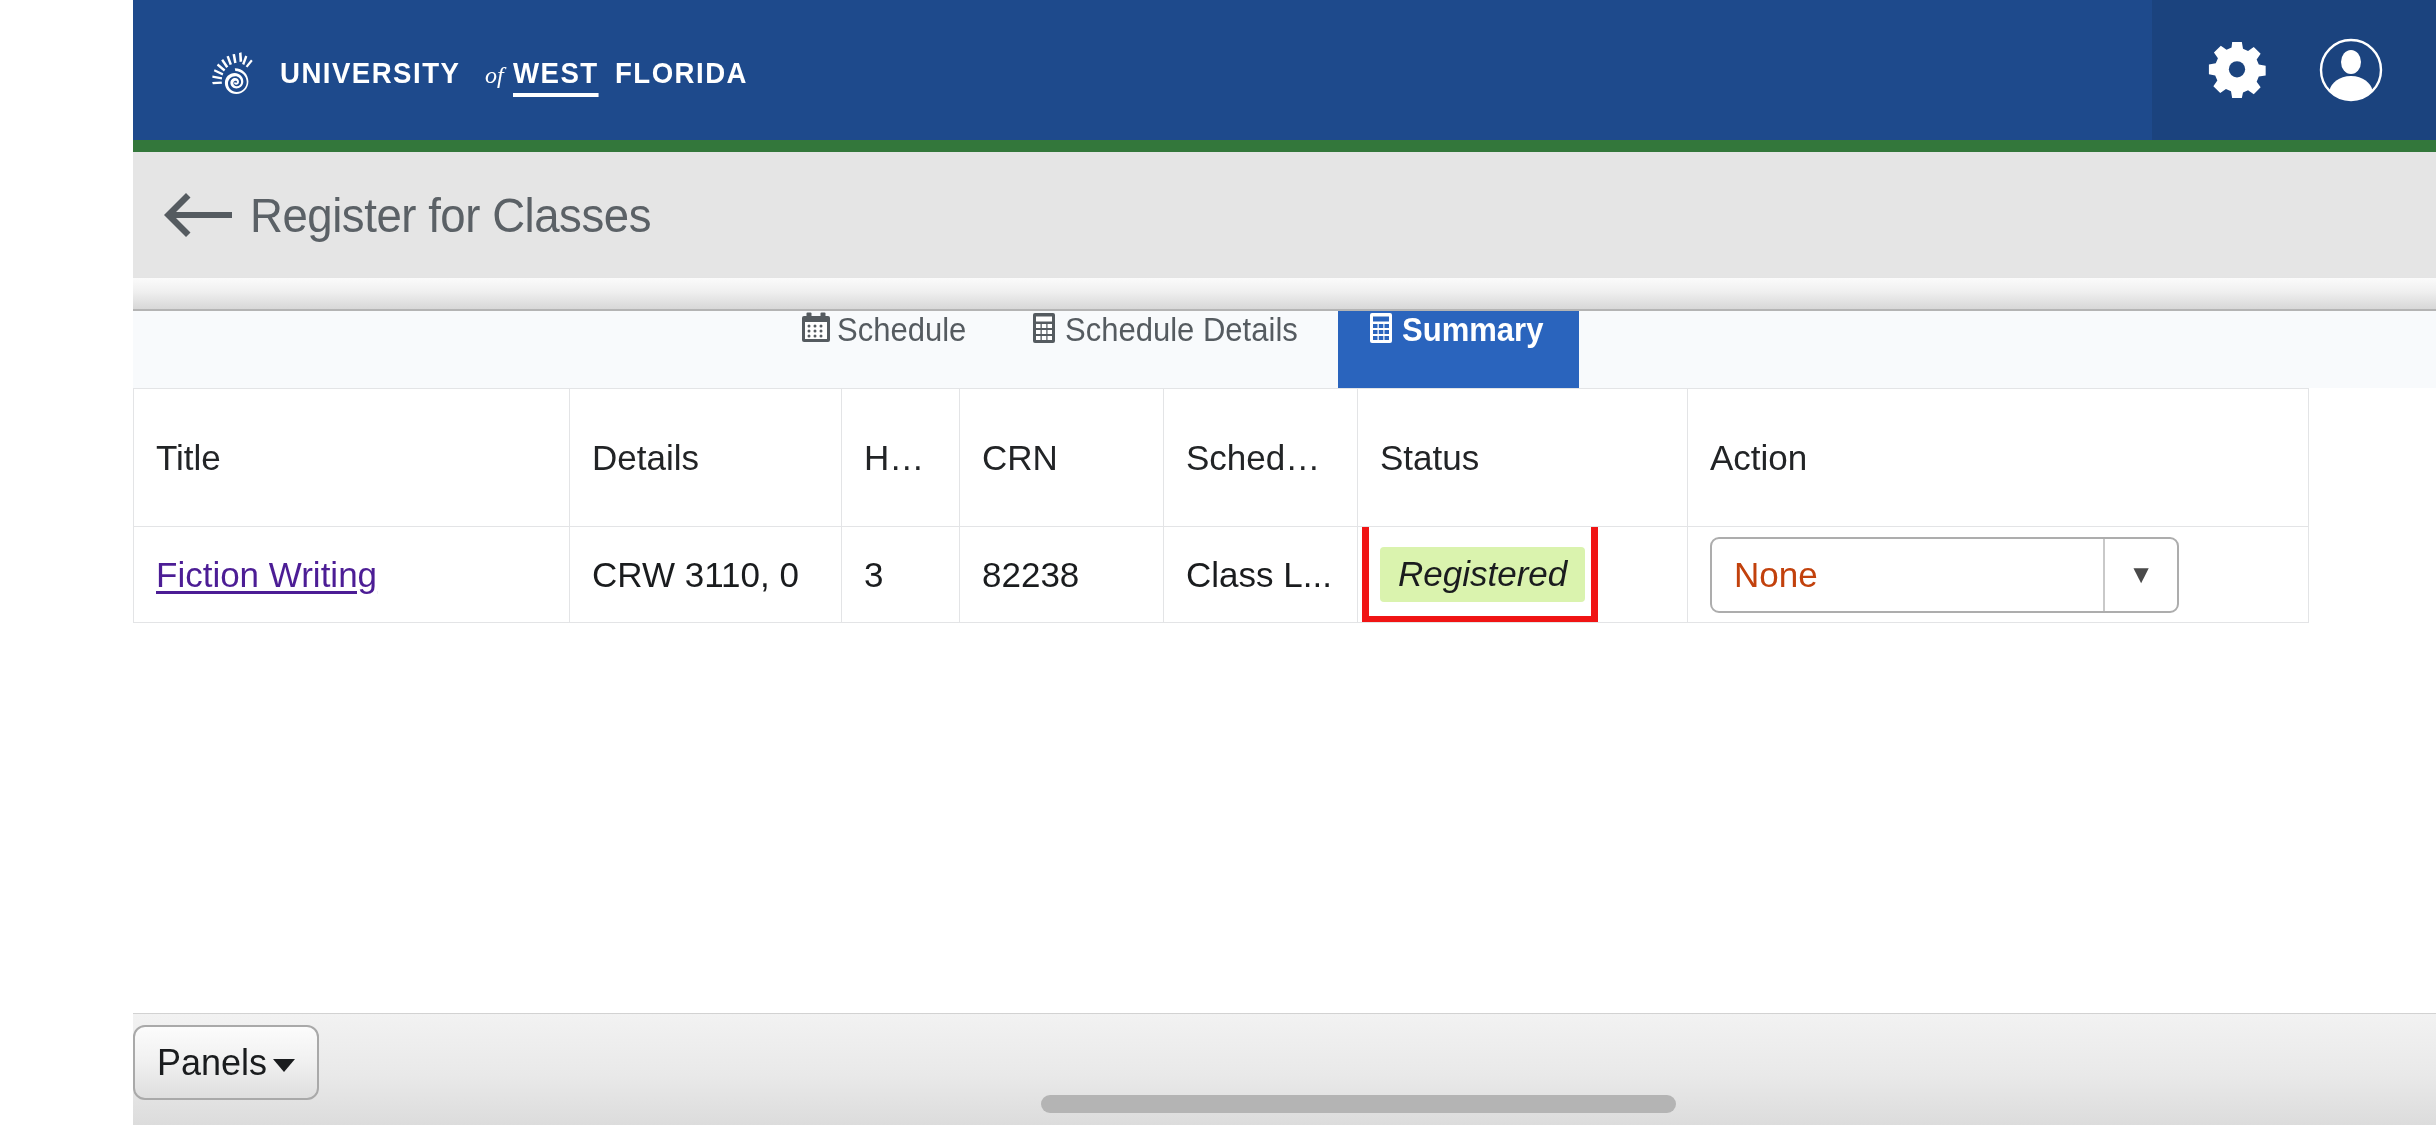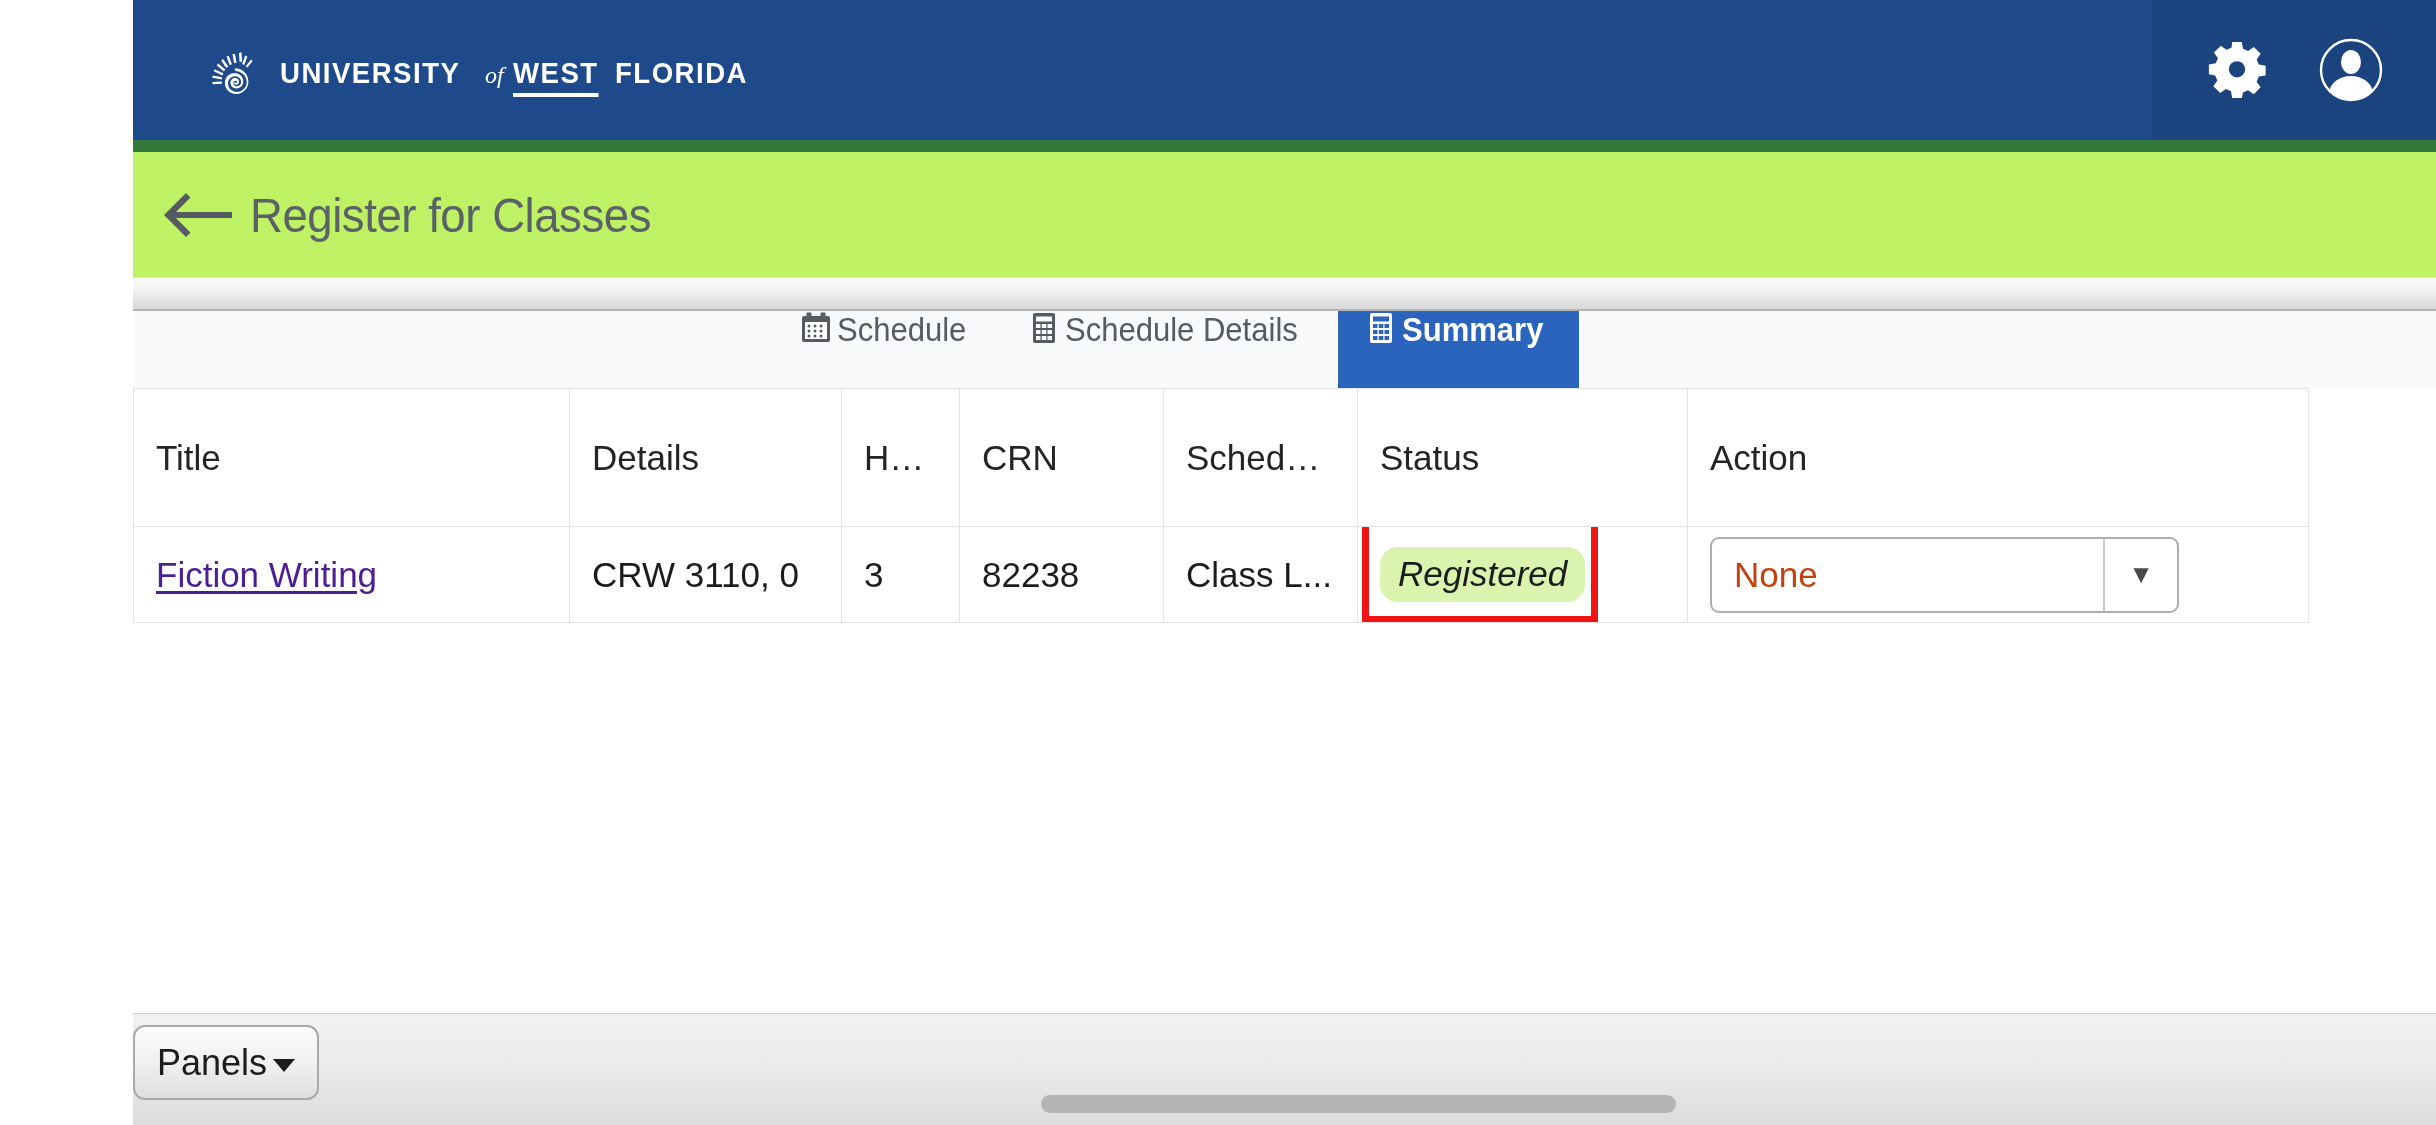--- a/index.html
+++ b/index.html
@@ -106,21 +106,21 @@
     display: flex;
     align-items: center;
     justify-content: center;
     cursor: pointer;
   }
   .icon-btn svg { display: block; }
 
   
   .title-bar {
     height: 125px;
-    background: #bef264;
+    background: #e5e5e5;
     display: flex;
     align-items: center;
     padding-left: 27px;
     box-sizing: border-box;
   }
   .back-arrow {
     width: 76px;
     height: 56px;
     flex: 0 0 auto;
     margin-right: 14px;
@@ -240,21 +240,21 @@
     cursor: pointer;
   }
 
   td.status-cell {
     position: relative;
     padding-left: 30px;
   }
   .status-badge {
     display: inline-block;
     background: #DAF3AE;
-    border-radius: 18px;
+    border-radius: 4px;
     padding: 9px 18px 11px 18px;
     font-style: italic;
     font-size: 35px;
     color: #1A1C1E;
     line-height: 1;
   }
   .annot-box {
     position: absolute;
     left: 4px;
     top: -14px;

